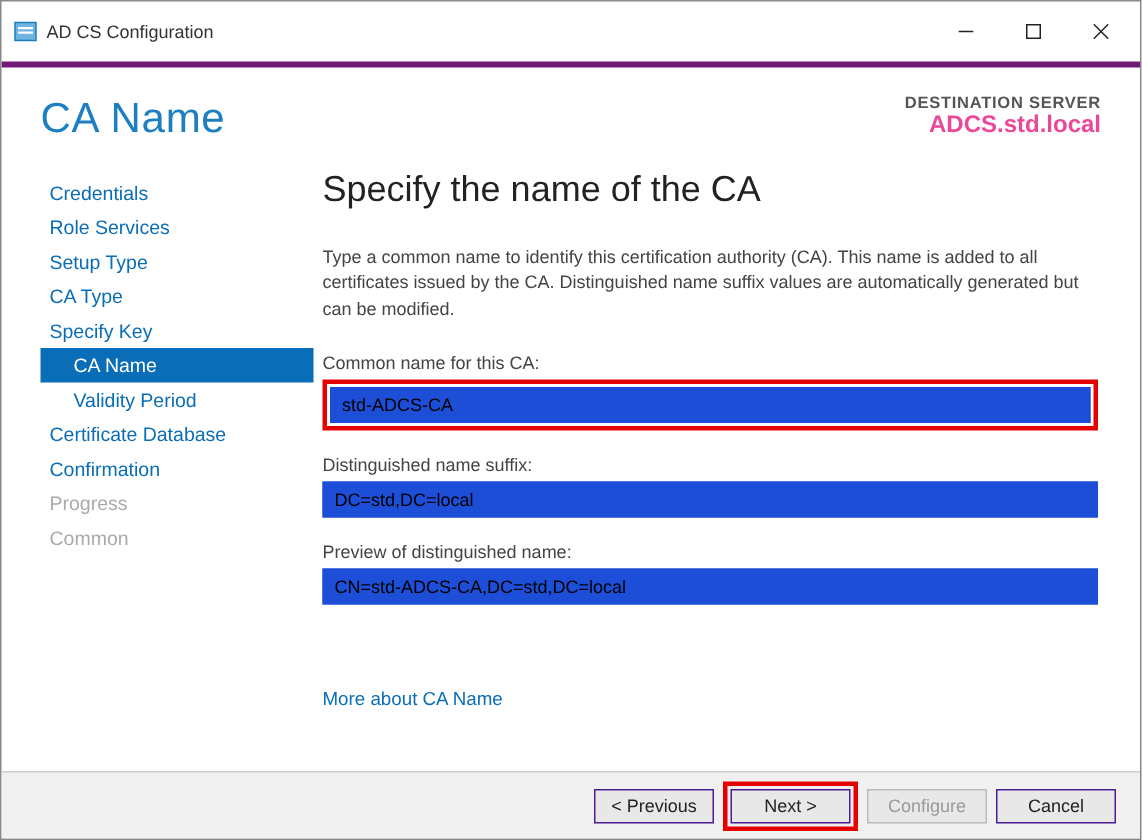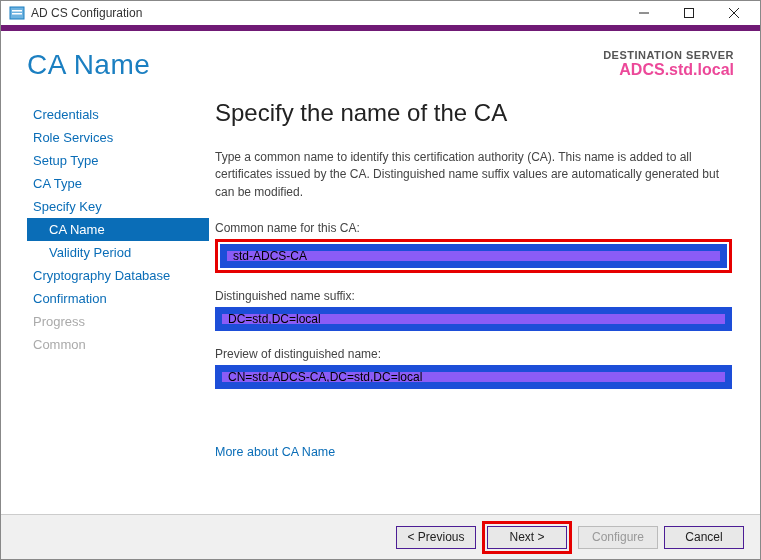--- a/index.html
+++ b/index.html
@@ -1,38 +1,38 @@
 <!DOCTYPE html>
 <html><head>
 <meta charset="utf-8">
 <style>
   * { box-sizing: border-box; margin: 0; padding: 0; font-family: "Segoe UI", Tahoma, sans-serif; }
   body { width: 761px; height: 560px; background: #fff; border: 1px solid #888; position: relative; }
-  .titlebar { height: 30px; display: flex; align-items: center; padding: 0 4px 0 8px; border-bottom: 6px solid #701a75; }
+  .titlebar { height: 44px; display: flex; align-items: center; padding: 0 4px 0 8px; border-bottom: 4px solid #701a75; }
   .titlebar .app-icon { width: 16px; height: 16px; margin-right: 6px; }
   .titlebar .app-title { font-size: 12px; color: #333; flex: 1; }
   .win-controls { display: flex; }
   .win-btn { width: 45px; height: 29px; display: flex; align-items: center; justify-content: center; cursor: default; }
   .win-btn svg { display: block; }
   .header { display: flex; padding: 18px 26px 12px 26px; align-items: flex-start; }
   .header-title { font-size: 28px; font-weight: 300; color: #1b7fc1; flex: 1; letter-spacing: 0.5px; }
   .dest { text-align: right; }
   .dest-label { font-size: 11px; font-weight: 700; color: #555; letter-spacing: 0.5px; }
   .dest-server { font-size: 16px; font-weight: 700; color: #ec4899; }
   .body { display: flex; }
   .sidebar { width: 208px; padding: 10px 0 0 26px; font-size: 13px; }
   .sidebar .item { padding: 4px 6px; color: #0a6db7; cursor: pointer; }
   .sidebar .sub { padding-left: 22px; }
   .sidebar .active { background: #0a6db7; color: #fff; }
   .sidebar .disabled { color: #aaa; cursor: default; }
   .main { flex: 1; padding: 6px 28px 0 6px; }
   .main-heading { font-size: 24px; font-weight: 400; color: #222; margin-bottom: 22px; }
   .desc { font-size: 12px; color: #444; line-height: 1.45; margin-bottom: 20px; }
   .field-label { font-size: 12px; color: #444; margin-bottom: 4px; }
-  .field-input { width: 100%; height: 24px; padding: 2px 6px; font-size: 12px; border: 7px solid #1d4ed8; background: #8b5cf6; margin-bottom: 16px; }
+  .field-input { width: 100%; height: 24px; padding: 2px 6px; font-size: 12px; border: 2px solid #1d4ed8; background: #1d4ed8; margin-bottom: 16px; }
   .highlight-box { border: 3px solid #e60000; padding: 2px; margin-bottom: 16px; }
   .highlight-box .field-input { margin-bottom: 0; }
   .more-link { color: #0a6db7; font-size: 12.5px; cursor: pointer; margin-top: 40px; display: inline-block; }
   .footer { position: absolute; bottom: 0; left: 0; right: 0; height: 45px; background: #f0f0f0; border-top: 1px solid #ccc; display: flex; align-items: center; justify-content: flex-end; padding: 0 16px; gap: 6px; }
   .btn { min-width: 80px; height: 23px; font-size: 12px; border: 1px solid #4c1d95; background: #e8e8e8; color: #222; cursor: pointer; }
   .btn.disabled { color: #999; border-color: #bbb; cursor: default; }
   .btn-wrap-highlight { border: 3px solid #e60000; padding: 2px; display: inline-flex; }
   .btn-wrap-highlight .btn { margin: 0; }
 </style>
 </head>
@@ -77,21 +77,21 @@
 
 <div class="body">
   <div class="sidebar">
     <div class="item">Credentials</div>
     <div class="item">Role Services</div>
     <div class="item">Setup Type</div>
     <div class="item">CA Type</div>
     <div class="item">Specify Key</div>
     <div class="item sub active">CA Name</div>
     <div class="item sub">Validity Period</div>
-    <div class="item">Cryptography Database</div>
+    <div class="item">Certificate Database</div>
     <div class="item">Confirmation</div>
     <div class="item disabled">Progress</div>
     <div class="item disabled">Common</div>
   </div>
 
   <div class="main">
     <div class="main-heading">Specify the name of the CA</div>
     <div class="desc">Type a common name to identify this certification authority (CA). This name is added to all certificates issued by the CA. Distinguished name suffix values are automatically generated but can be modified.</div>
 
     <div class="field-label">Common name for this CA:</div>

